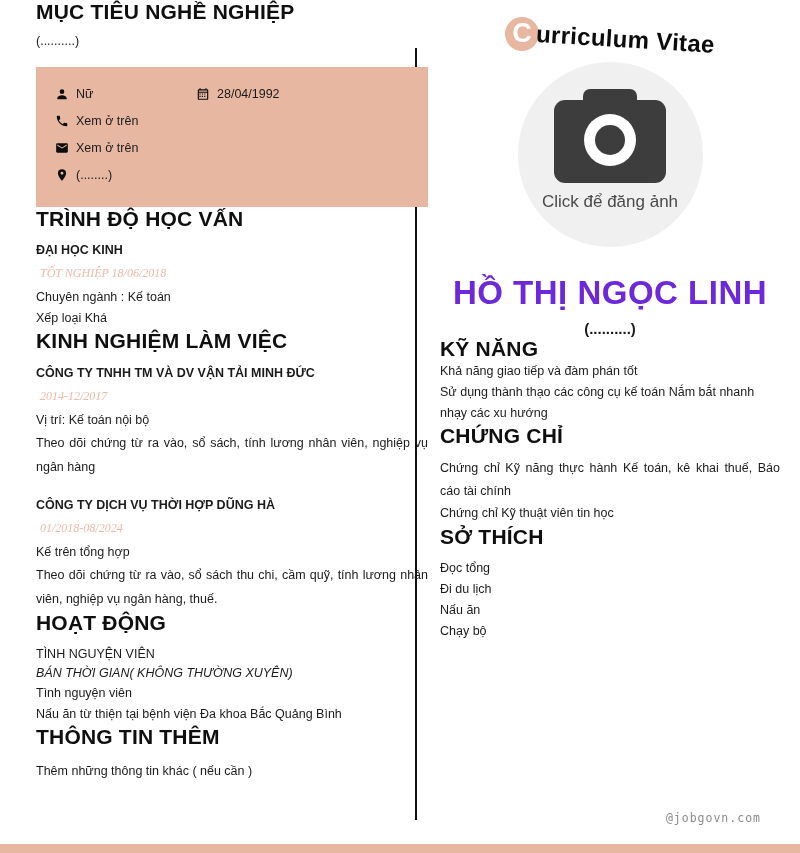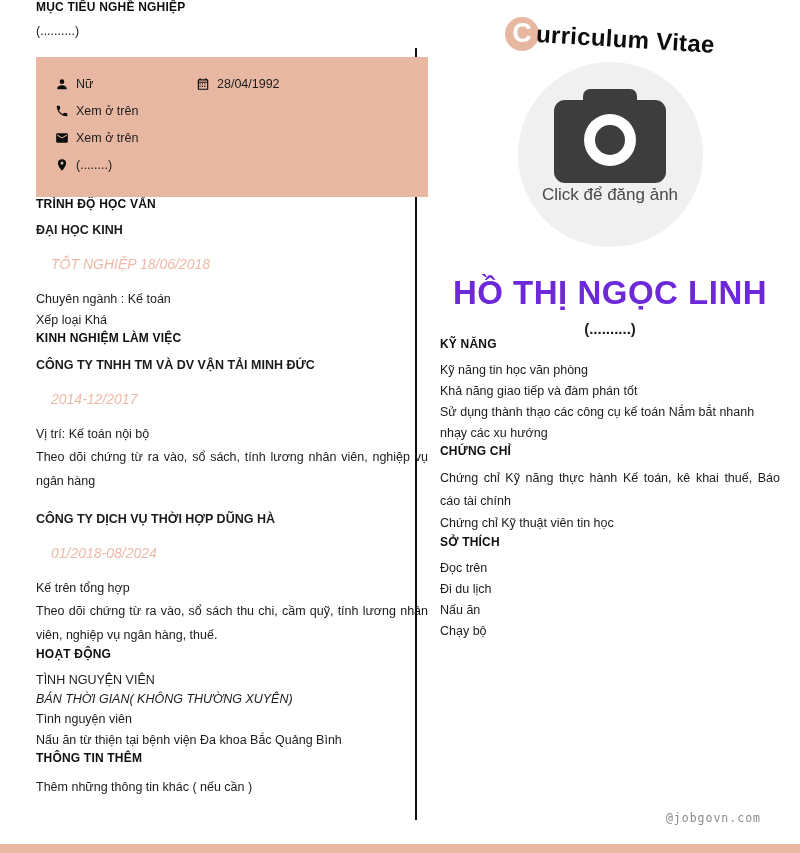--- a/index.html
+++ b/index.html
@@ -12,39 +12,39 @@
   body{
     width:800px;height:853px;position:relative;overflow:hidden;
     background:#ffffff;color:var(--ink);
     font-family:"Liberation Sans", sans-serif;font-size:12.5px;
   }
   
   .divider{position:absolute;left:415px;top:48px;width:1.5px;height:772px;background:#101010;}
 
   
   .left-col{position:absolute;left:36px;top:0;width:392px;}
-  h2.section{font-size:12px;font-weight:bold;margin:0;color:#0f0f0f;letter-spacing:.2px;}
+  h2.section{font-size:21px;font-weight:bold;margin:0;color:#0f0f0f;letter-spacing:.2px;}
   .objective-title{margin-top:37px;}
   .dots{margin:10px 0 0 0;font-size:12.5px;}
 
   .info-box{
     margin-top:19px;margin-left:-0px;width:392px;height:140px;
     background:var(--accent);padding:13px 0 0 19px;position:relative;z-index:2;
   }
   .info-row{display:flex;align-items:center;height:27px;}
   .info-cell{display:flex;align-items:center;gap:7px;}
   .info-cell.first{width:141px;}
   .info-icon{width:14px;height:14px;flex:0 0 auto;display:block;}
   .info-icon svg{display:block;width:14px;height:14px;fill:#0d0d0d;}
 
   .edu-title{margin-top:16px;}
   .entry{margin-top:10px;}
   .entry-org{font-weight:bold;font-size:12.5px;margin:0;line-height:19px;}
   .entry-org.plain{font-weight:normal;}
-  .entry-date{font-style:italic;color:var(--date);margin:15px;line-height:19px;font-size:14px;}
+  .entry-date{font-style:italic;color:var(--date);margin:4px;line-height:19px;font-size:12px;font-family:Liberation Serif, serif;}
   .entry-line{margin:0;line-height:21px;}
   .entry-desc{margin:0;line-height:24px;text-align:justify;}
   .exp-title{margin-top:17px;}
   .job{margin-top:11px;}
   .act-title{margin-top:21px;}
   .more-title{margin-top:22px;}
   .more-line{margin:12px 0 0 0;line-height:20px;}
 
   
   .right-col{position:absolute;left:416px;top:0;width:384px;padding:0 20px 0 24px;}
@@ -57,21 +57,21 @@
   .logo-text{
     font-weight:bold;font-size:24px;letter-spacing:.3px;color:#0c0c0c;
     transform:rotate(3.5deg);transform-origin:0 60%;margin-left:-3px;white-space:nowrap;
   }
   .photo-circle{
     width:185px;height:185px;border-radius:50%;background:#f0f0f0;
     margin:8px auto 0 auto;display:flex;flex-direction:column;align-items:center;
     padding-top:27px;cursor:pointer;
   }
   .camera-svg{display:block;}
-  .photo-label{font-size:17px;color:#4a4a4a;}
+  .photo-label{margin-top:7px;font-size:17px;color:#4a4a4a;}
 
   .name{margin:27px 0 8px 0;text-align:center;font-size:33px;font-weight:bold;color:#6d28d9;letter-spacing:.5px;line-height:38px;}
   .name-note{margin:6px 0 0 0;text-align:center;font-size:15px;font-weight:600;}
 
   .skills-title{margin-top:35px;}
   .r-item{margin:0;line-height:21px;}
   .r-first{margin-top:9px;}
   .cert-title{margin-top:23px;}
   .cert-item{margin:0;line-height:22.5px;text-align:justify;}
   .cert-first{margin-top:9px;}
@@ -193,29 +193,28 @@
       <circle cx="56" cy="51" r="26" fill="#ffffff"></circle>
       <circle cx="56" cy="51" r="15" fill="#3d3d3d"></circle>
     </svg>
     <div class="photo-label">Click để đăng ảnh</div>
   </div>
 
   <h1 class="name">HỒ THỊ NGỌC LINH</h1>
   <p class="name-note">(..........)</p>
 
   <h2 class="section skills-title">KỸ NĂNG</h2>
-  <p class="r-item r-first">Kỹ năng tin học văn phòng</p>
   <p class="r-item">Khả năng giao tiếp và đàm phán tốt</p>
   <p class="r-item">Sử dụng thành thạo các công cụ kế toán Nắm bắt nhanh nhạy các xu hướng</p>
 
   <h2 class="section cert-title">CHỨNG CHỈ</h2>
   <p class="cert-item cert-first">Chứng chỉ Kỹ năng thực hành Kế toán, kê khai thuế, Báo cáo tài chính</p>
   <p class="cert-item">Chứng chỉ Kỹ thuật viên tin học</p>
 
   <h2 class="section hobby-title">SỞ THÍCH</h2>
-  <p class="r-item r-first">Đọc trên</p>
+  <p class="r-item r-first">Đọc tổng</p>
   <p class="r-item">Đi du lịch</p>
   <p class="r-item">Nấu ăn</p>
   <p class="r-item">Chạy bộ</p>
 </div>
 
 <div class="credit">@jobgovn.com</div>
 <div class="footer-bar"></div>
 
 </body></html>

